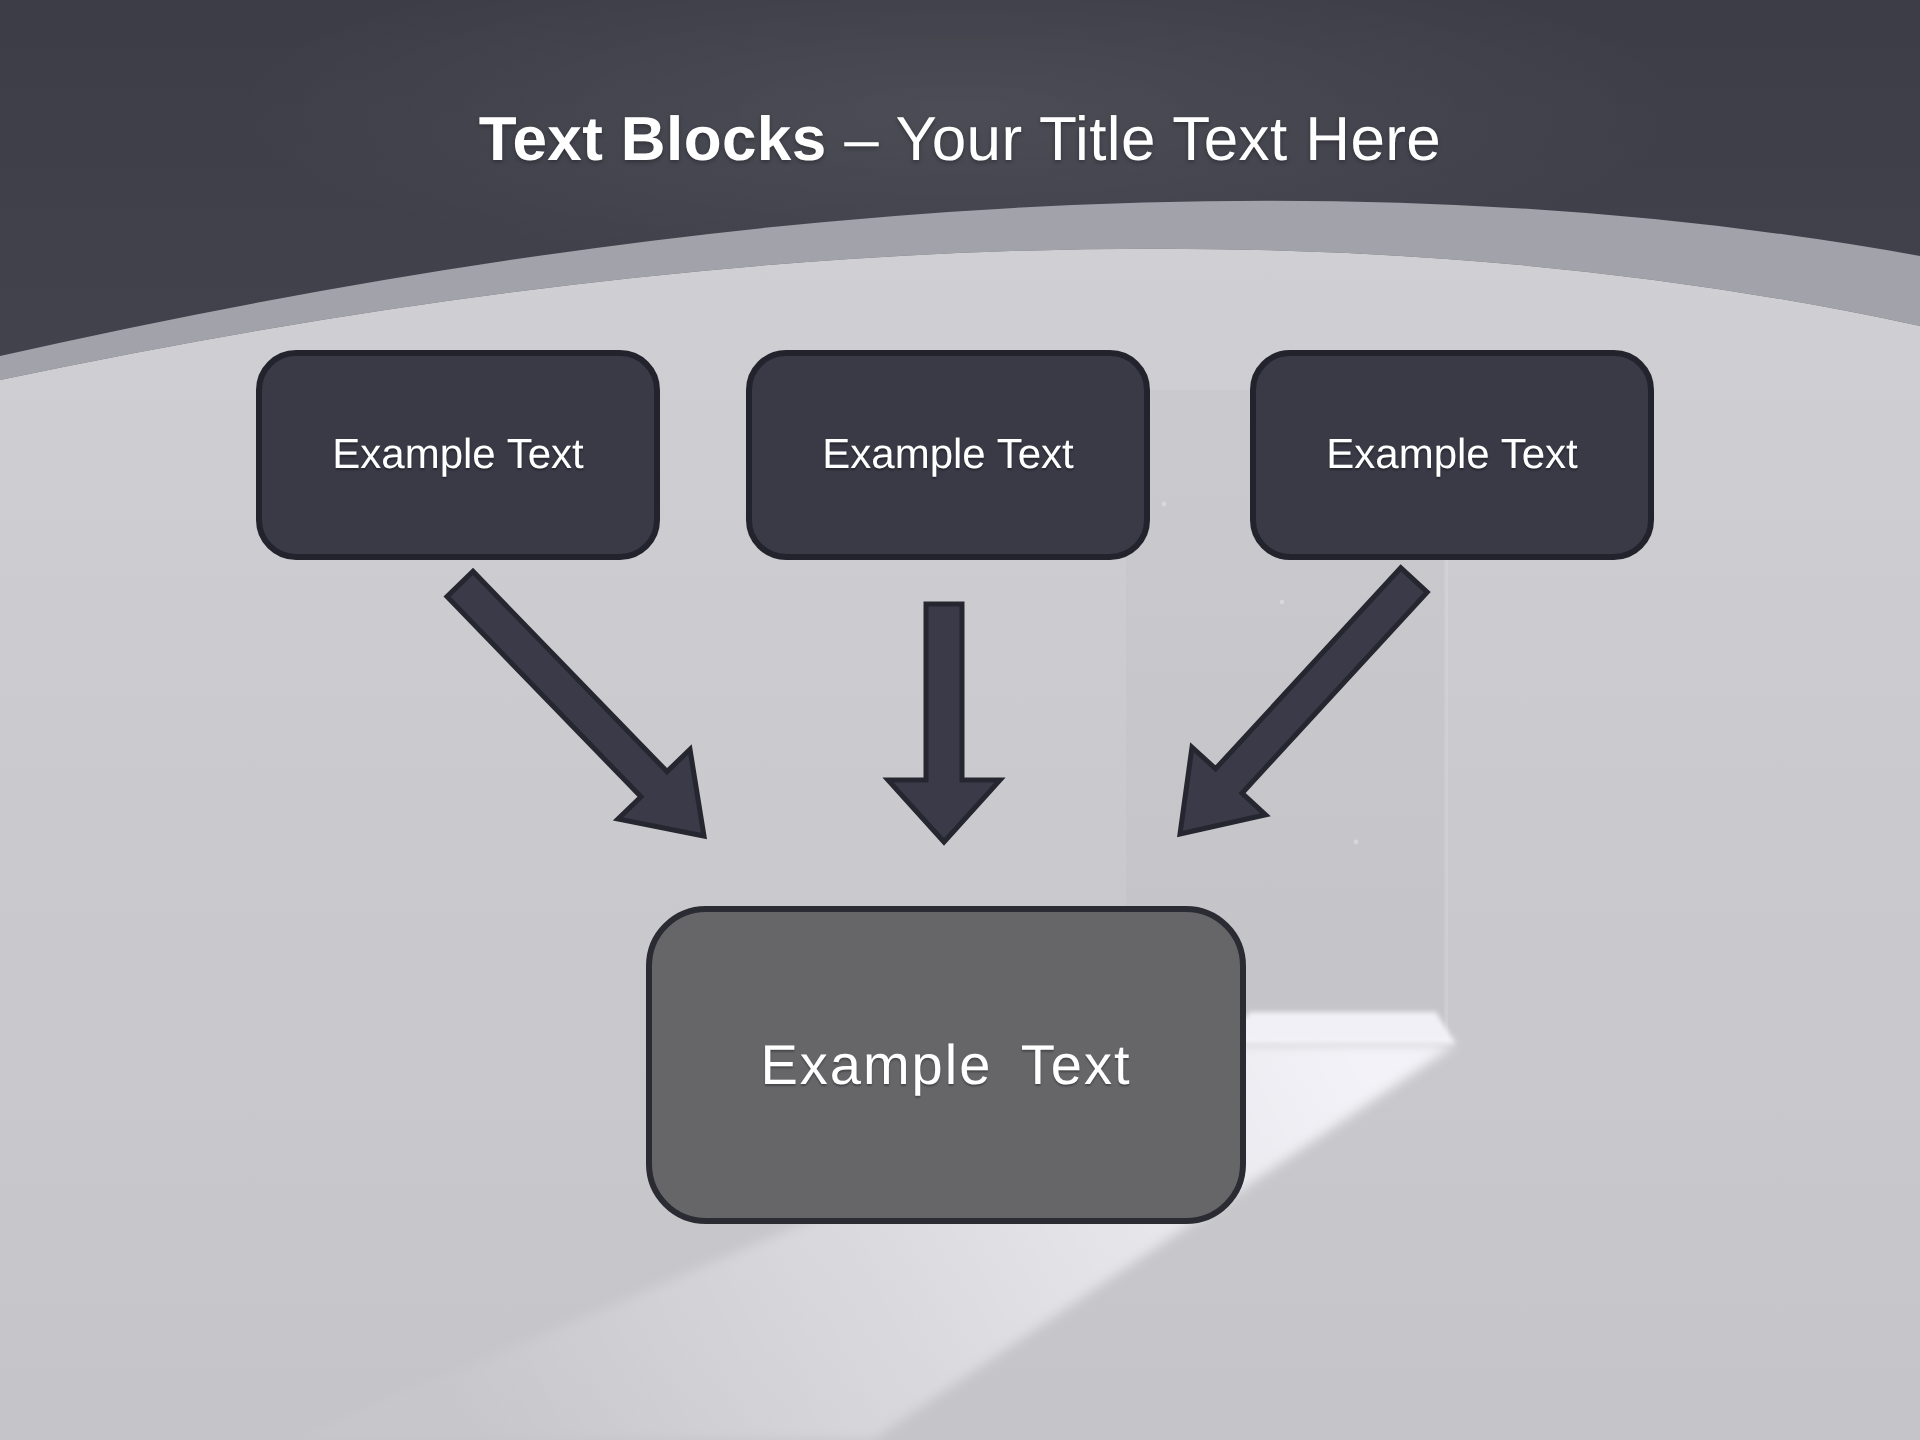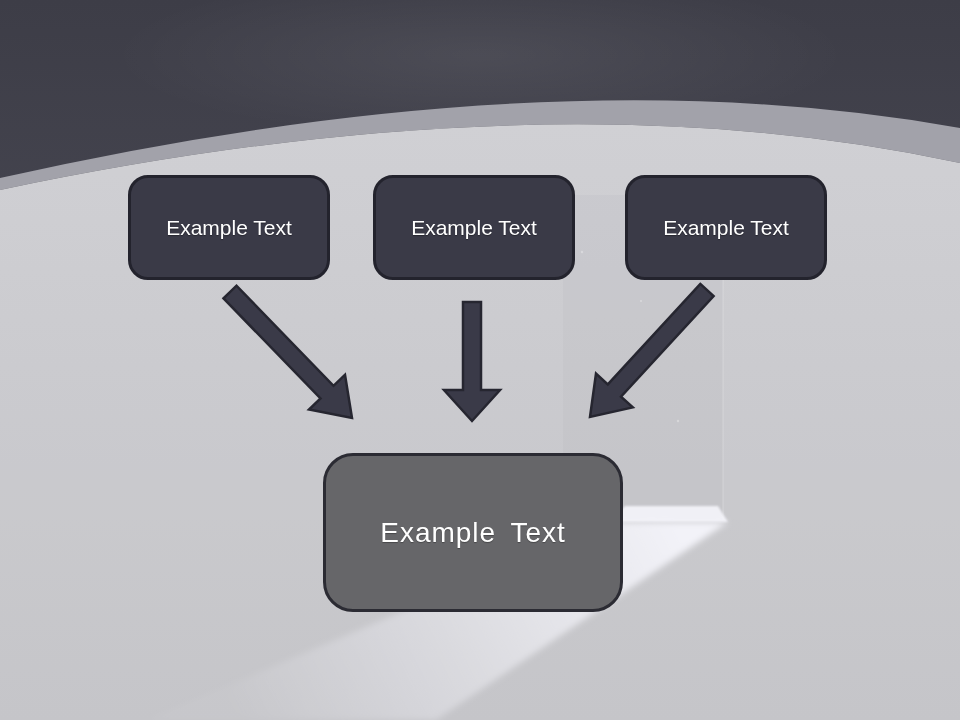--- a/index.html
+++ b/index.html
@@ -85,20 +85,23 @@
         <circle cx="662" cy="352" r="1.1"></circle>
           <circle cx="709" cy="299" r="1.0"></circle>
       </g>
     </g>
 
     <polygon points="625,506 718,506 728,522 610,522" fill="#f5f5fb" opacity="0.9" filter="url(#soft2)"></polygon>
 
     <polygon points="612,522 728,522 436,720 148,720" fill="url(#beamGrad)" filter="url(#soft)"></polygon>
   </svg>
 
+  <div class="title">
+    <span class="bold">Text Blocks</span><span> – Your Title Text Here</span>
+  </div>
 
   <div class="block block-1">
     <span>Example Text</span>
   </div>
   <div class="block block-2">
     <span>Example Text</span>
   </div>
   <div class="block block-3">
     <span>Example Text</span>
   </div>

